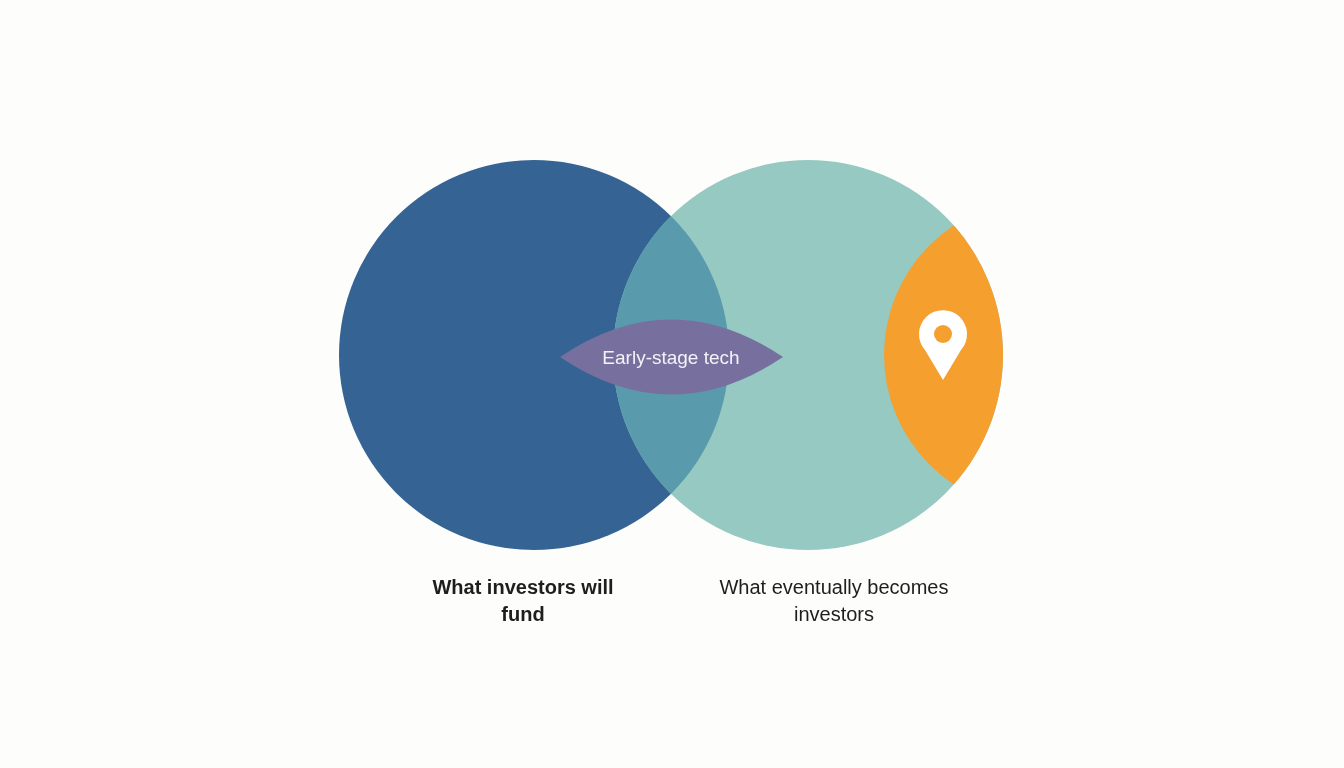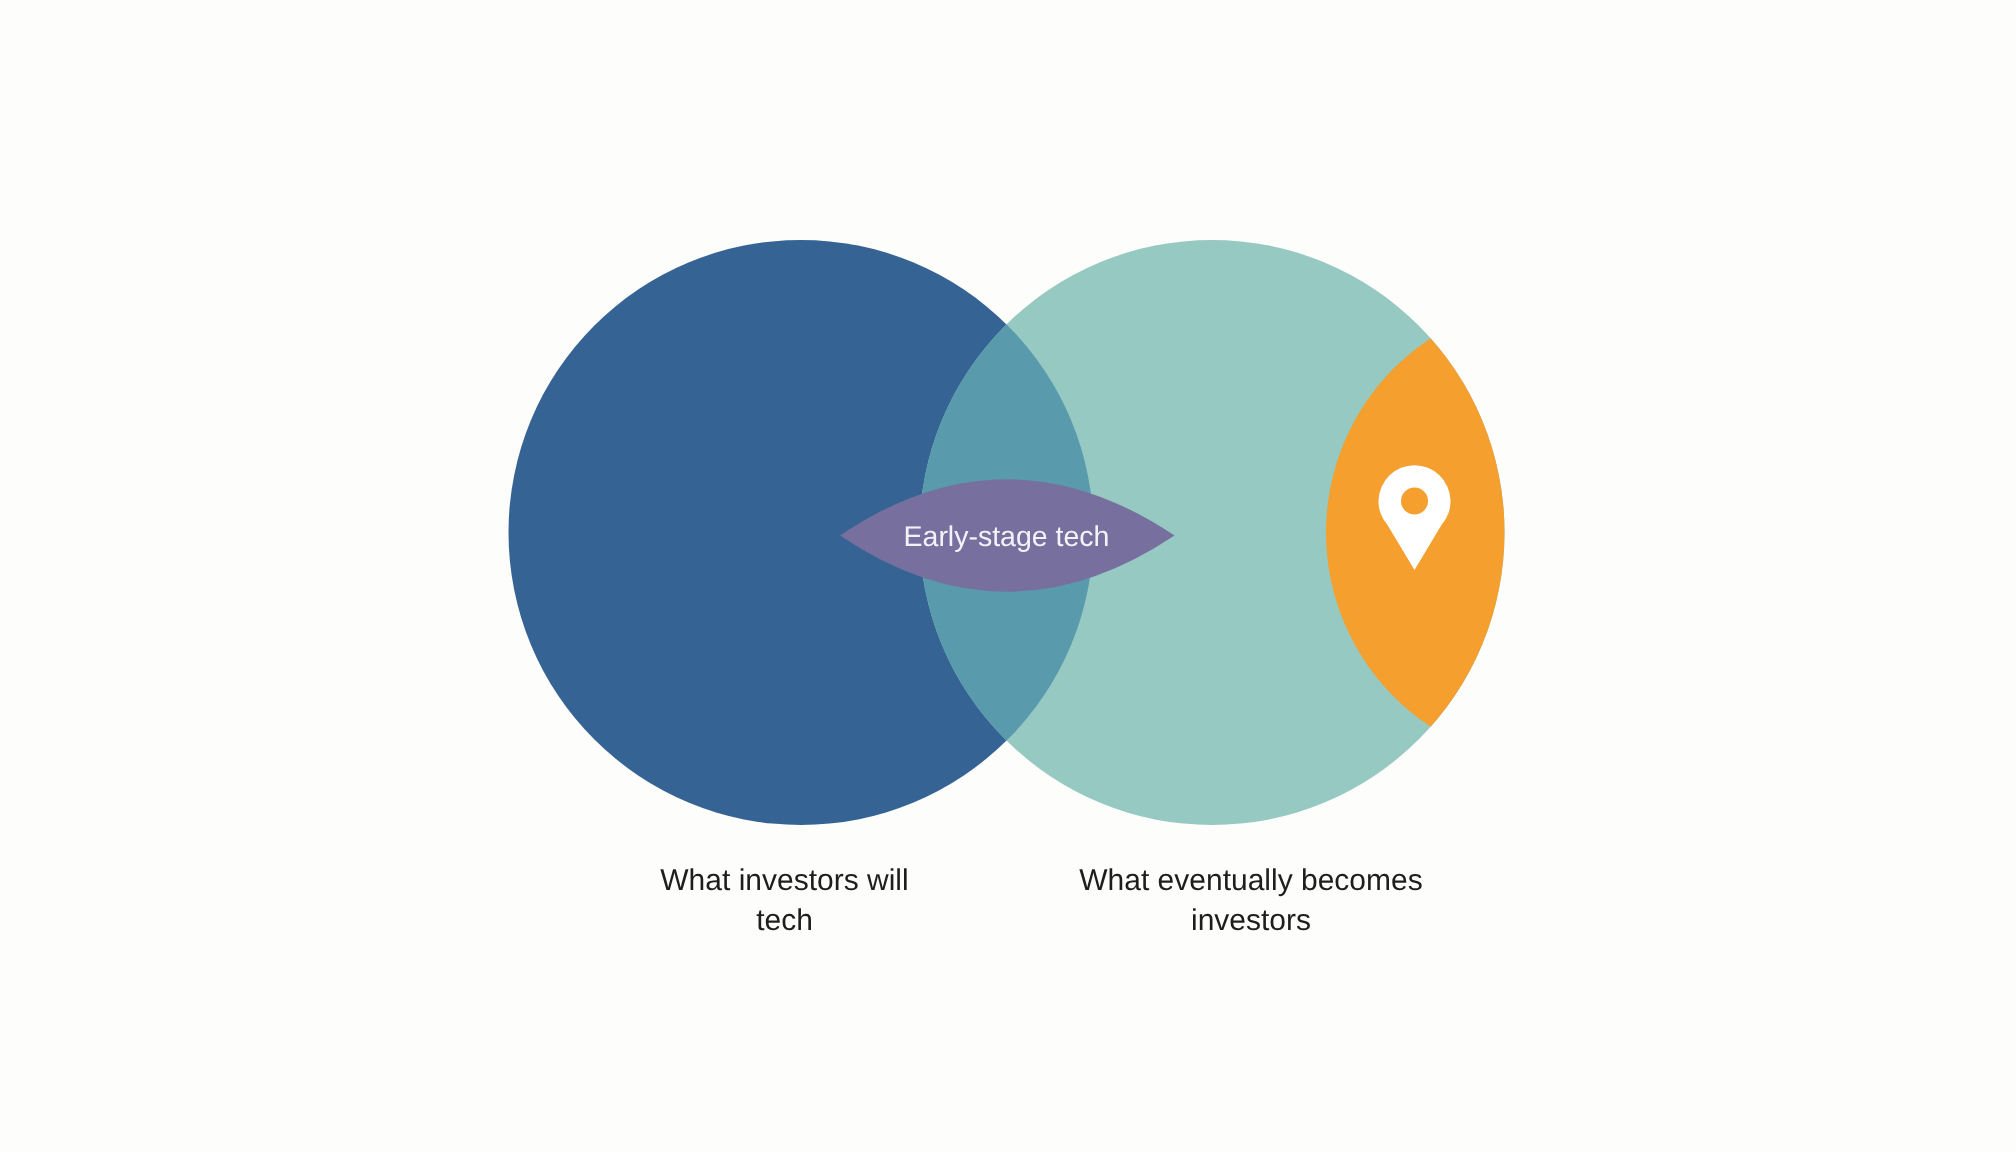--- a/index.html
+++ b/index.html
@@ -7,21 +7,21 @@
     width: 1344px; height: 768px; overflow: hidden;
     background: #fdfdfc;
     font-family: "Liberation Sans", "DejaVu Sans", sans-serif;
     position: relative;
   }
   .canvas { position: absolute; left: 0; top: 0; width: 1344px; height: 768px; }
   .label {
     position: absolute; text-align: center; color: #1e1e1e;
     font-size: 20px; line-height: 27px;
   }
-  #label-left { left: 408px; top: 574px; width: 230px; }
+  #label-left { left: 408px; top: 574px; width: 230px; font-weight: bold; }
   #label-right { left: 684px; top: 574px; width: 300px; }
 </style>
 </head>
 <body>
 
 <svg class="canvas" viewBox="0 0 1344 768" width="1344" height="768">
   <defs>
     <clipPath id="clip-right">
         <circle cx="808" cy="355" r="195"></circle>
       </clipPath>
@@ -38,18 +38,18 @@
   <path d="M560,357 Q671,282 783,357 Q671,432 560,357 Z" fill="#77709e"></path>
   <text x="671" y="364" text-anchor="middle" fill="#f4f2f8" font-family="Liberation Sans, DejaVu Sans, sans-serif" font-size="19">Early-stage tech</text>
   <g>
     <path d="M943,380 L925,350 A24,24 0 1,1 961,350 Z" fill="#ffffff"></path>
     <circle cx="943" cy="334" r="9" fill="#f59f2f"></circle>
   </g>
 </svg>
 
 <div class="label" id="label-left">
   <div>What investors will</div>
-  <div>tech</div>
+  <div>fund</div>
 </div>
 <div class="label" id="label-right">
   <div>What eventually becomes</div>
   <div>investors</div>
 </div>
 
 </body></html>

